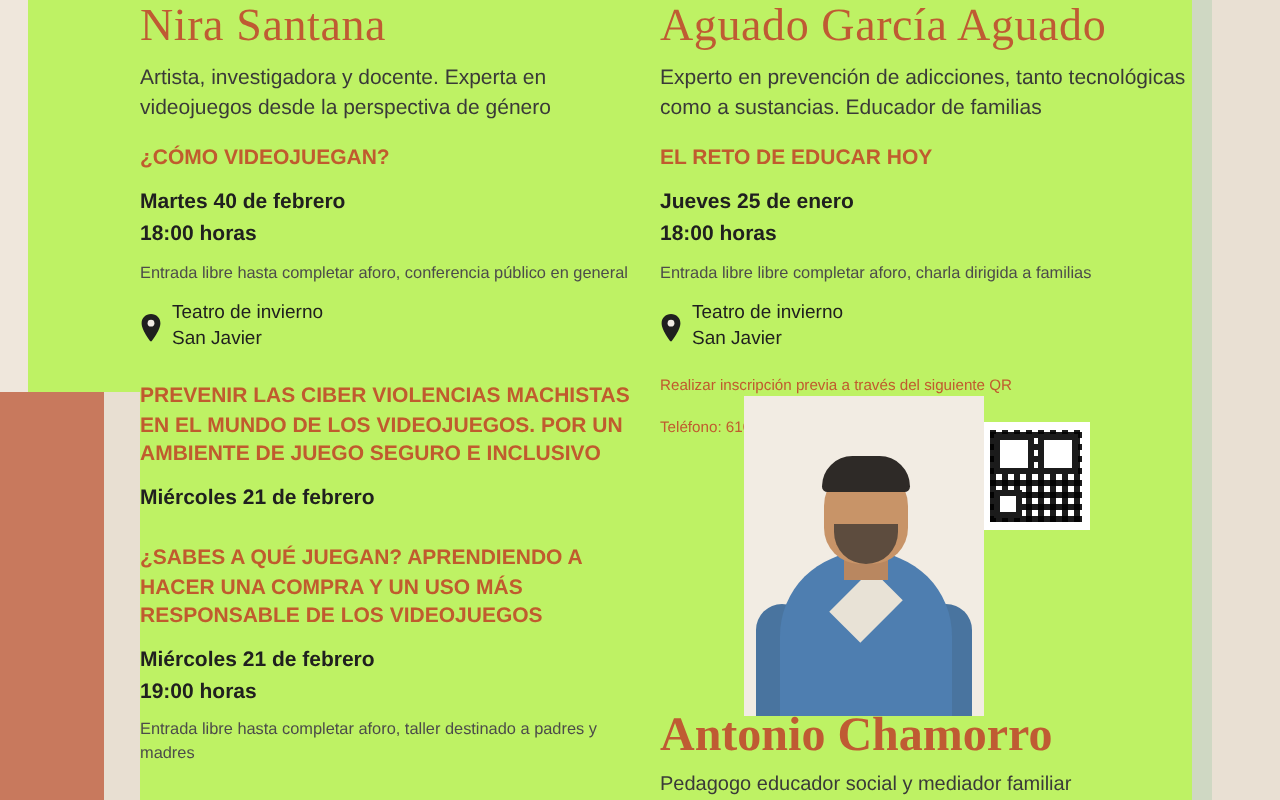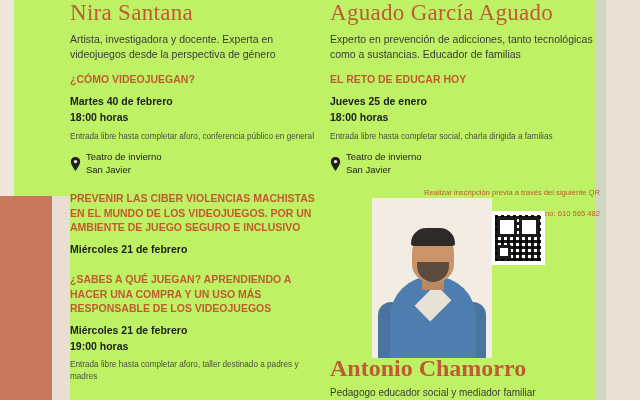--- a/index.html
+++ b/index.html
@@ -102,21 +102,20 @@
   .place-text .sub { display: block; }
 
   .sep { height: 14px; }
 
   
   .qr-note {
     color: #c05b2e;
     font-size: 7.6px;
     line-height: 1.5;
     margin-top: 10px;
-    text-align: right;
   }
   .qr {
     position: absolute;
     left: 162px; top: 212px;
     width: 52px; height: 52px;
     background:
       repeating-linear-gradient(90deg, #1b1b1b 0 3px, #ffffff 3px 6px),
       repeating-linear-gradient(0deg, #1b1b1b 0 3px, #ffffff 3px 6px);
     background-blend-mode: multiply;
     border: 3px solid #ffffff;
@@ -273,21 +272,21 @@
   </div>
 
   <div class="col col-right">
     <h1 class="person">Aguado García Aguado</h1>
     <div class="bio">Experto en prevención de adicciones, tanto tecnológicas como a sustancias. Educador de familias</div>
 
     <div>
       <div class="session-title">EL RETO DE EDUCAR HOY</div>
       <div class="date">Jueves 25 de enero</div>
       <div class="date">18:00 horas</div>
-      <div class="note">Entrada libre hasta completar social, charla dirigida a familias</div>
+      <div class="note">Entrada libre libre completar aforo, charla dirigida a familias</div>
       <div class="place-row">
         <svg class="pin" viewBox="0 0 11 14">
           <path d="M5.5 0C2.8 0 .8 2 .8 4.6c0 3.3 4.1 8.7 4.3 8.9.2.3.6.3.8 0 .2-.2 4.3-5.6 4.3-8.9C10.2 2 8.2 0 5.5 0z" fill="#20201f"></path>
           <circle cx="5.5" cy="4.6" r="1.7" fill="#f2ece3"></circle>
         </svg>
         <div class="place-text">
           <span>Teatro de invierno</span>
           <span class="sub">San Javier</span>
         </div>
       </div>

